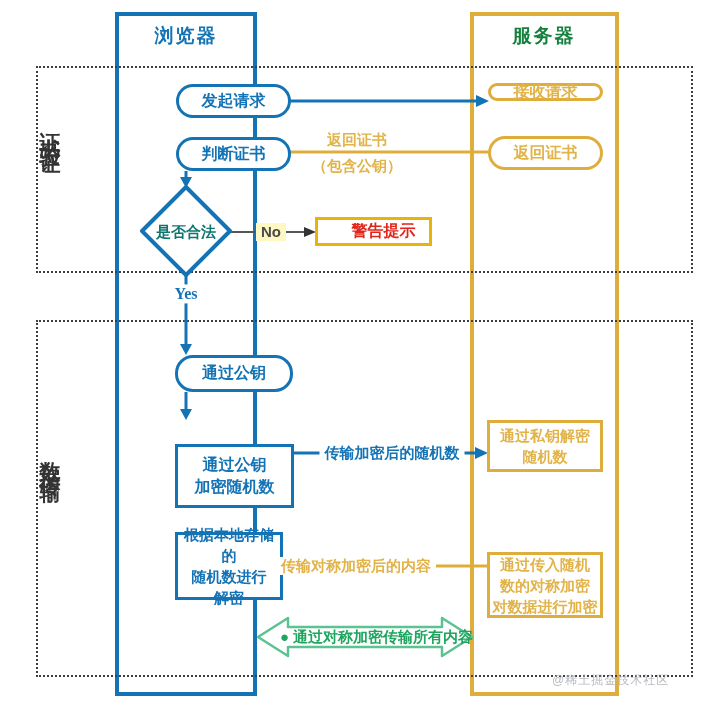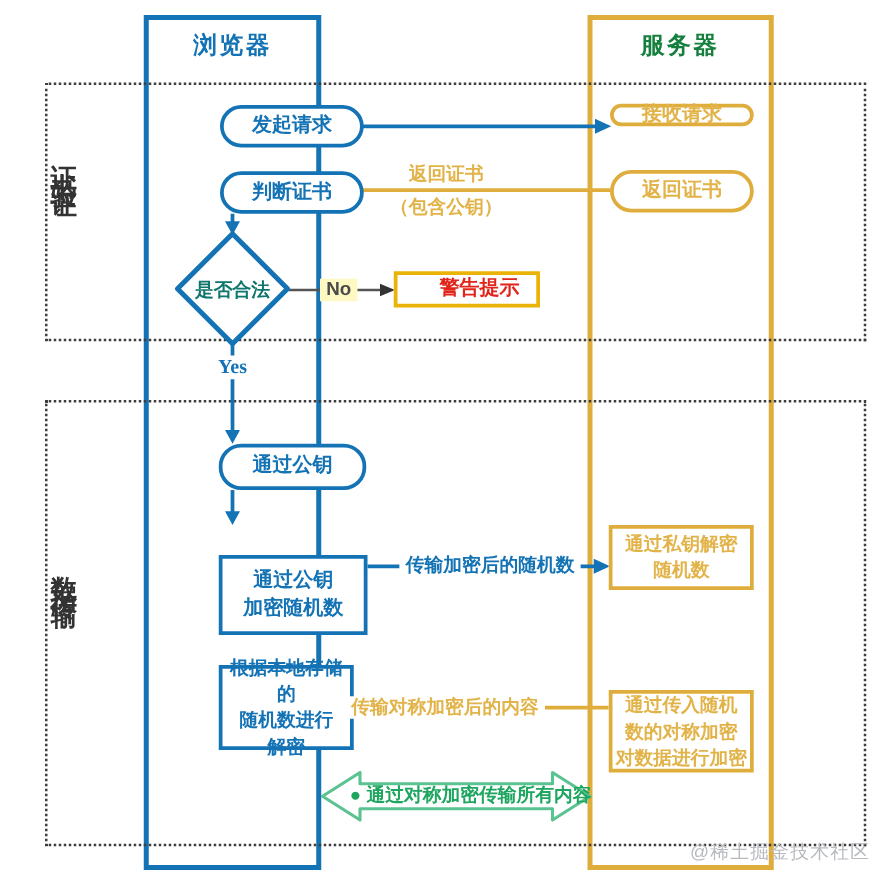--- a/index.html
+++ b/index.html
@@ -35,21 +35,21 @@
   }
   .edge-label.blue{color:#1473b5;}
   .edge-label.yellow{color:#e2b348;}
   .edge-label.gray{color:#4a4a4a;background:#fef9c3;}
   .edge-label.green{color:#1ea55f;background:transparent;}
   .edge-label.nobg{background:transparent;}
   .diamond-text{
     position:absolute;transform:translate(-50%,-50%);color:#0f766e;
     font-size:15px;font-weight:bold;white-space:nowrap;
   }
-  .watermark{position:absolute;color:#b7babf;font-size:15px;letter-spacing:1px;white-space:nowrap;}
+  .watermark{position:absolute;color:#b7babf;font-size:12px;letter-spacing:1px;white-space:nowrap;}
 </style>
 </head>
 <body>
 
 <div id="canvas">
 
   <div class="lane browser" style="left:115px;top:12px;width:142px;height:684px;"></div>
   <div class="lane server" style="left:470px;top:12px;width:149px;height:684px;"></div>
 
   <div class="section" style="left:36px;top:66px;width:657px;height:207px;"></div>

